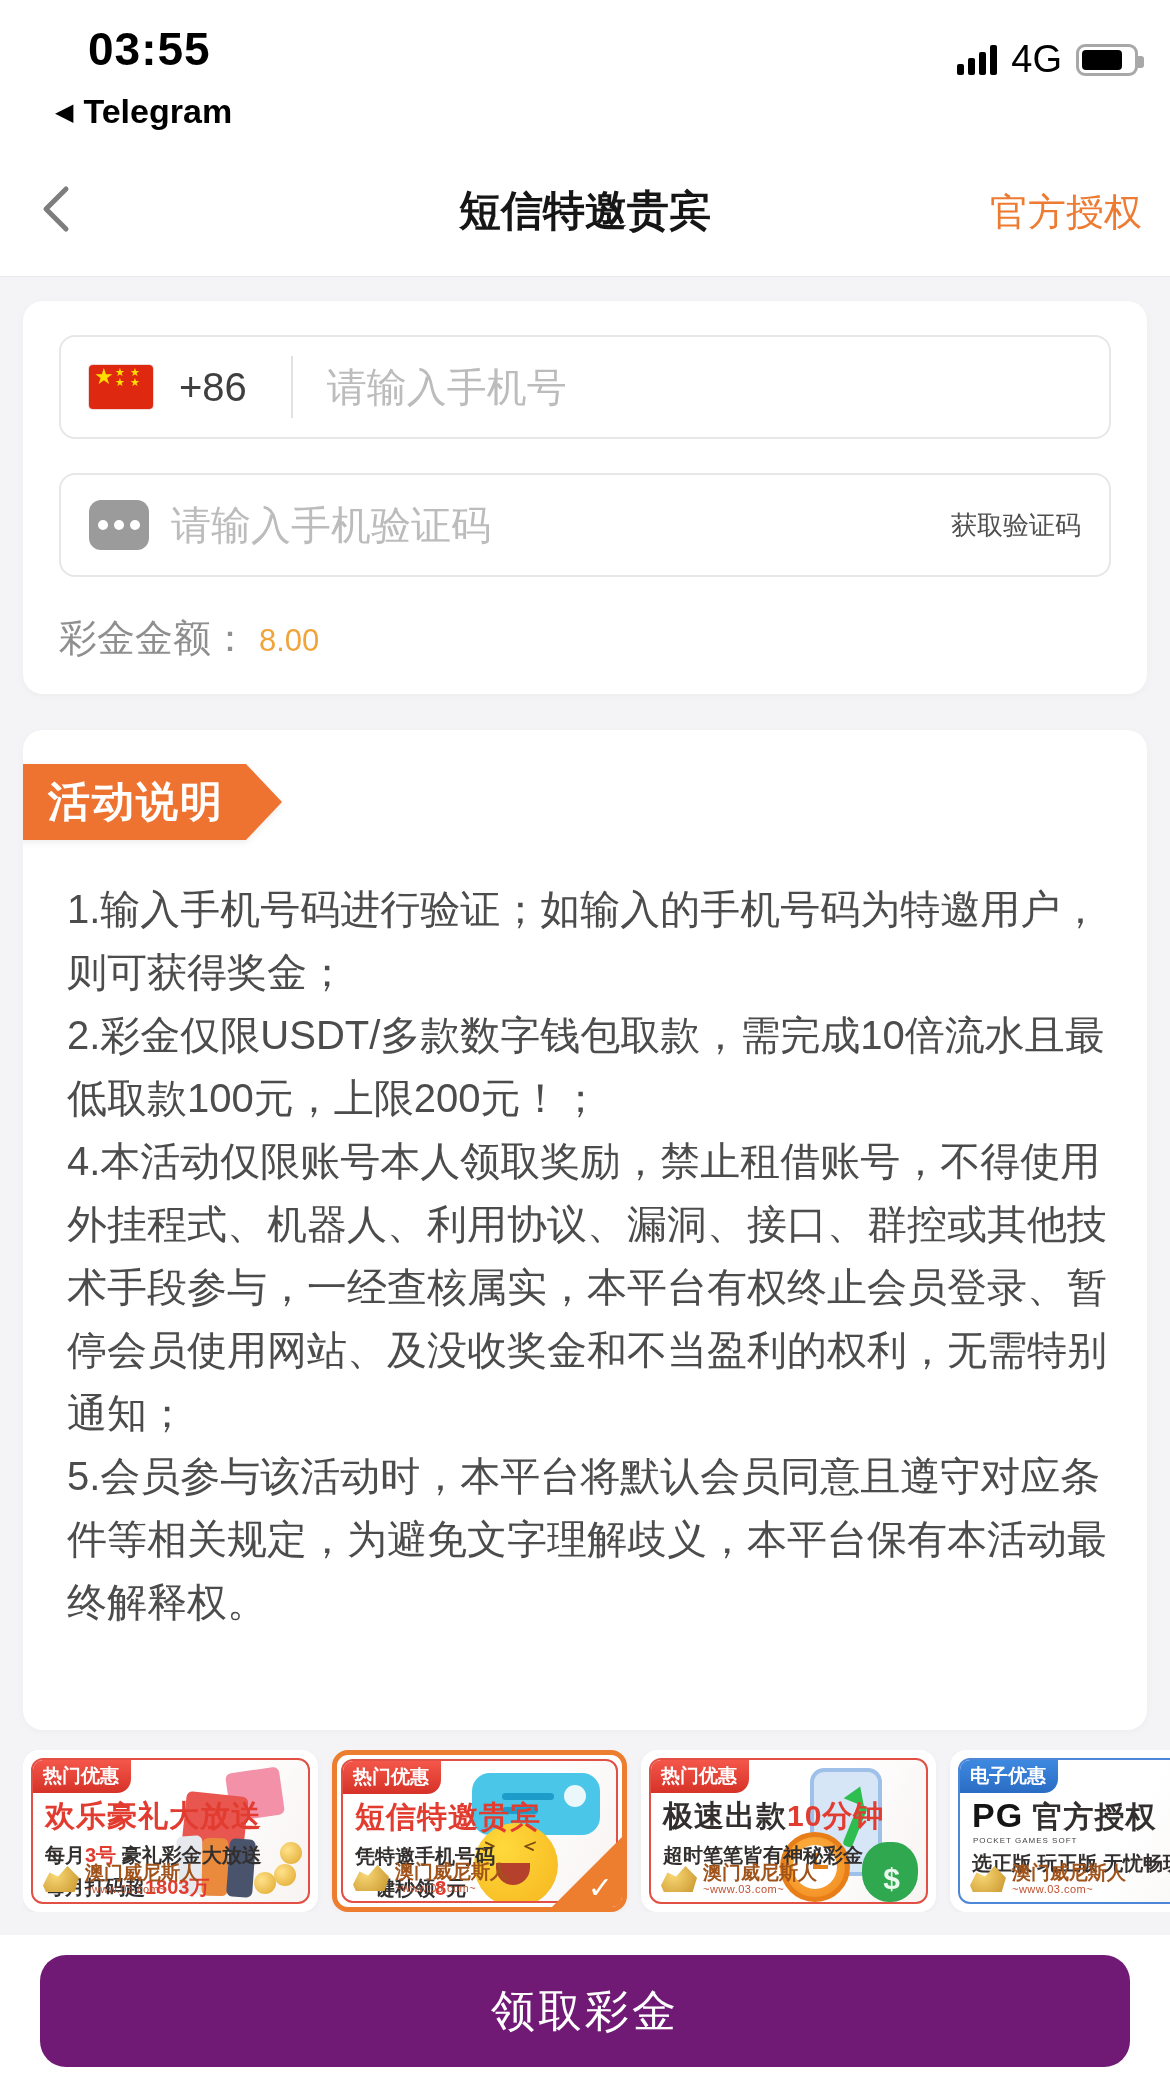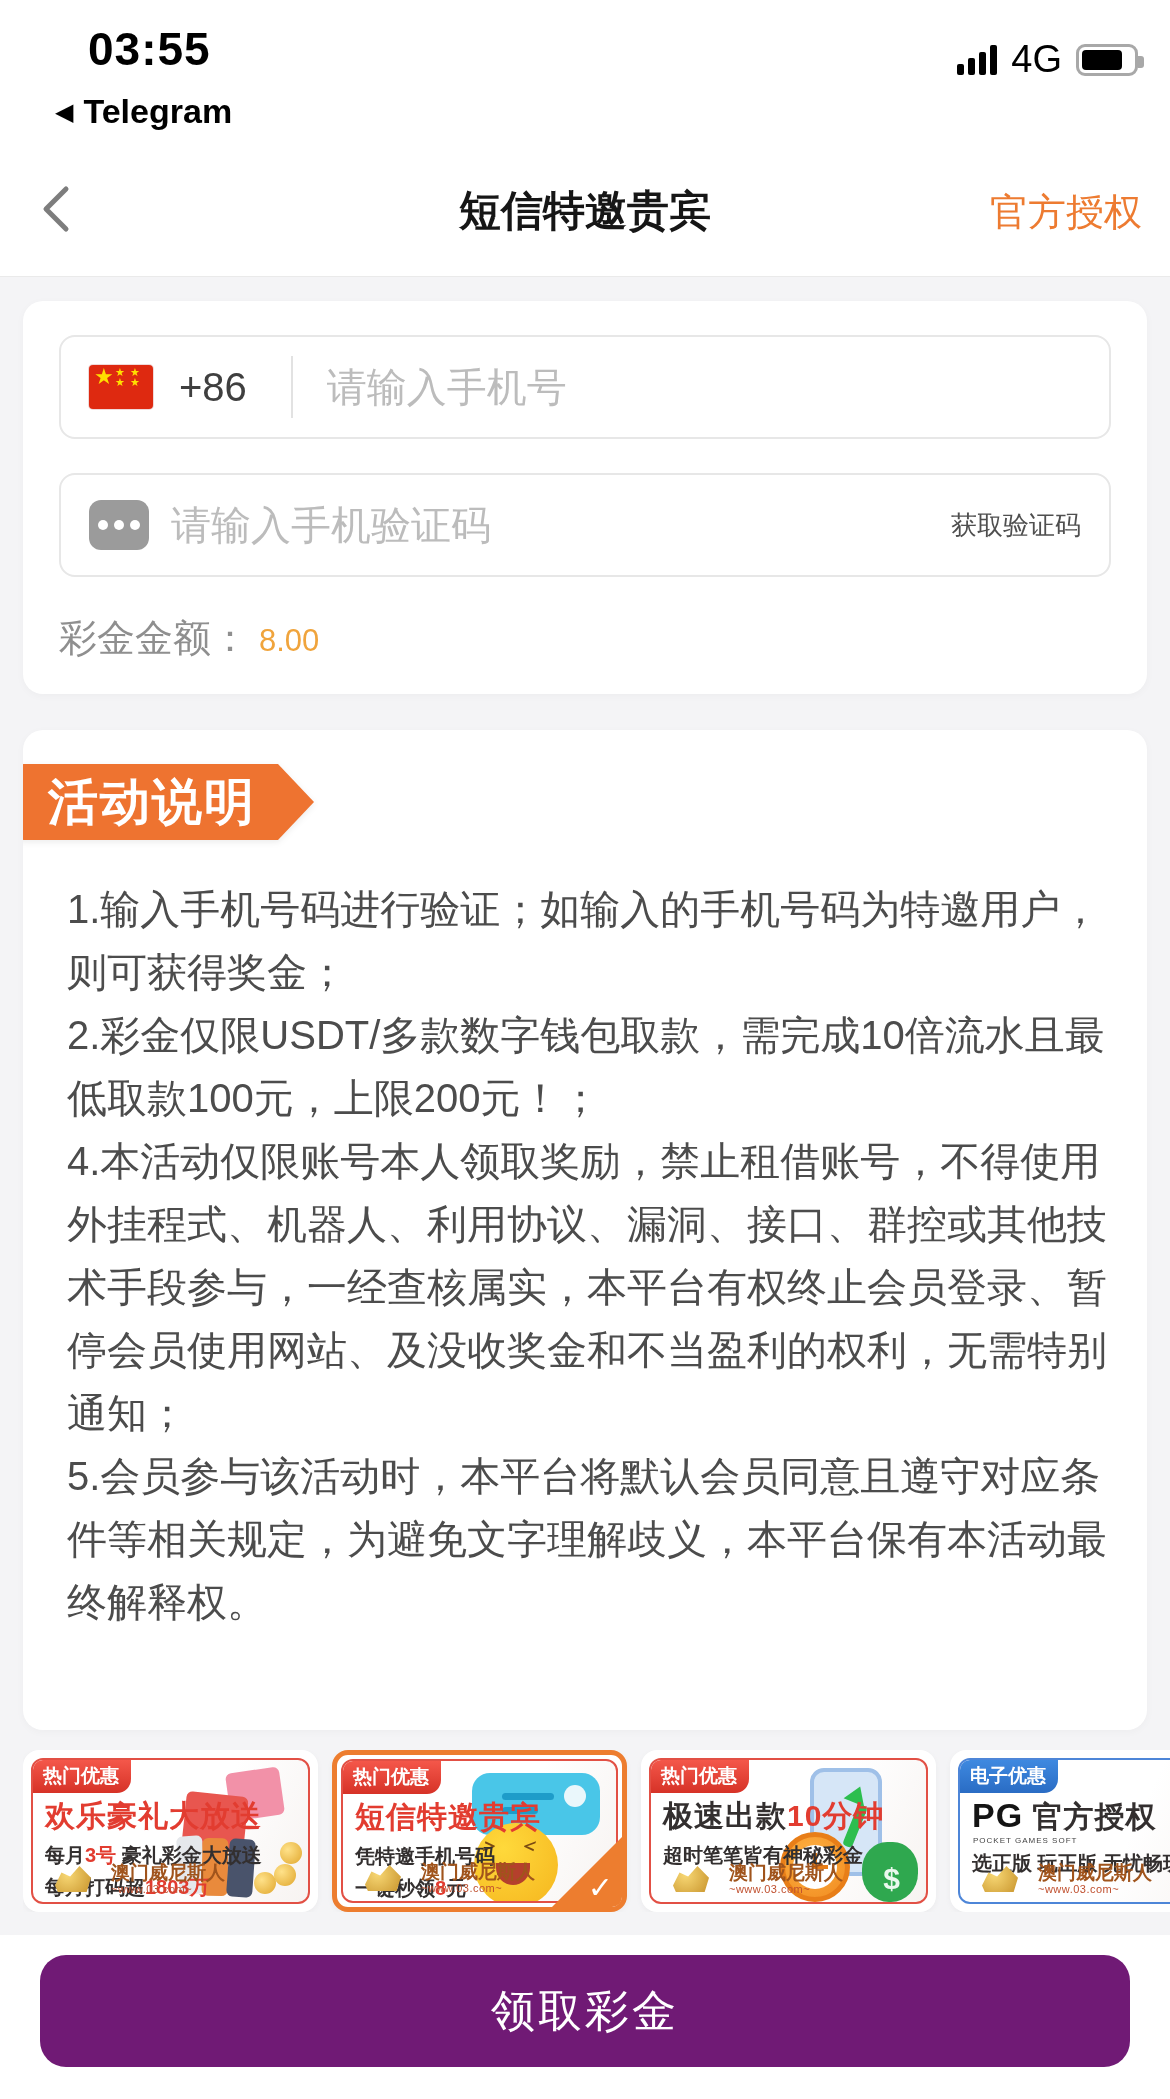--- a/index.html
+++ b/index.html
@@ -48,40 +48,40 @@
   .sms-ico { width:60px; height:50px; background:#9b9b9b; border-radius:12px; display:flex; align-items:center; justify-content:center; gap:6px; flex:none; margin-right:22px; }
   .sms-ico i { width:10px; height:10px; background:#fff; border-radius:50%; display:block; }
   .get-code { flex:none; font-size:26px; color:#4f4f4f; cursor:pointer; margin-left:16px; }
   .bonus-row { margin-top:36px; display:flex; align-items:baseline; }
   .bonus-label { font-size:38px; color:#8f8f8f; }
   .bonus-value { font-size:31px; color:#F0A43C; margin-left:10px; }
 
   
   .rules-card { margin-top:36px; height:1000px; position:relative; padding:148px 38px 30px 44px; overflow:hidden; }
   .ribbon { position:absolute; left:-11px; top:34px; display:flex; filter:drop-shadow(0 2px 3px rgba(0,0,0,0.08)); }
-  .ribbon-body { background:#EE7330; color:#fff; font-size:50px; font-weight:700; height:76px; line-height:76px; padding:0 22px 0 36px; border-radius:12px 0 0 12px; letter-spacing:2px; }
+  .ribbon-body { background:#EE7330; color:#fff; font-size:42px; font-weight:700; height:76px; line-height:76px; padding:0 22px 0 36px; border-radius:12px 0 0 12px; letter-spacing:2px; }
   .ribbon-arrow { width:0; height:0; border-top:38px solid transparent; border-bottom:38px solid transparent; border-left:36px solid #EE7330; }
   .rule { font-size:40px; line-height:63px; color:#4c4c4c; }
 
   
   .banner-strip { display:flex; gap:14px; margin:20px 0 0 23px; overflow:hidden; }
   .banner { flex:none; width:295px; height:162px; background:#fff; border-radius:16px; padding:8px; position:relative; box-shadow:0 2px 6px rgba(0,0,0,0.04); cursor:pointer; }
   .banner.selected { border:5px solid #ED7D2F; padding:4px; }
   .b-inner { position:relative; width:100%; height:100%; border-radius:12px; overflow:hidden; background:linear-gradient(115deg,#ffffff 60%,#f7f3f1 100%); }
   .theme-hot .b-inner { border:2px solid #E25045; }
   .theme-elec .b-inner { border:2px solid #4E86D8; }
   .b-tag { position:absolute; top:0; left:0; color:#fff; font-size:19px; font-weight:600; padding:3px 12px 4px 10px; border-radius:9px 0 14px 0; z-index:3; }
   .theme-hot .b-tag { background:linear-gradient(180deg,#F4574A,#D63227); }
   .theme-elec .b-tag { background:linear-gradient(180deg,#3E89E0,#2A6CC4); }
   .b-title { position:relative; z-index:2; margin:36px 0 0 12px; font-size:30px; font-weight:800; letter-spacing:1px; white-space:nowrap; }
   .b-line { position:relative; z-index:2; margin:5px 0 0 12px; font-size:20px; font-weight:600; white-space:nowrap; }
   .pg-sub { position:relative; z-index:2; margin:-2px 0 0 13px; font-size:8px; color:#444; letter-spacing:1px; }
   .seg-dk { color:#332F2F; } .seg-rd { color:#E23C30; }
   .seg-pg { color:#141414; font-weight:800; font-size:34px; }
-  .b-brand { position:absolute; left:22px; bottom:7px; display:flex; align-items:center; gap:20px; z-index:2; }
+  .b-brand { position:absolute; left:10px; bottom:7px; display:flex; align-items:center; gap:6px; z-index:2; }
   .lion { width:36px; height:26px; background:radial-gradient(circle at 35% 35%,#F7D774,#C9952D); clip-path:polygon(0 75%,18% 25%,42% 40%,68% 0,100% 45%,88% 100%,8% 100%); }
   .brand-col { display:flex; flex-direction:column; line-height:1; }
   .brand-name { font-size:19px; font-weight:700; color:#A0541C; }
   .brand-site { font-size:11px; color:#C0502F; margin-top:2px; letter-spacing:0.5px; }
   .b-check { position:absolute; right:0; bottom:0; width:70px; height:70px; background:#ED7D2F; clip-path:polygon(100% 0,100% 100%,0 100%); z-index:4; border-radius:0 0 10px 0; }
   .b-check span { position:absolute; right:9px; bottom:2px; color:#fff; font-size:30px; font-weight:700; }
 
   
   .art i { position:absolute; display:block; z-index:1; }
   .art .g1 { width:54px; height:48px; background:#F291A8; border-radius:6px; top:10px; right:26px; transform:rotate(-8deg); }

